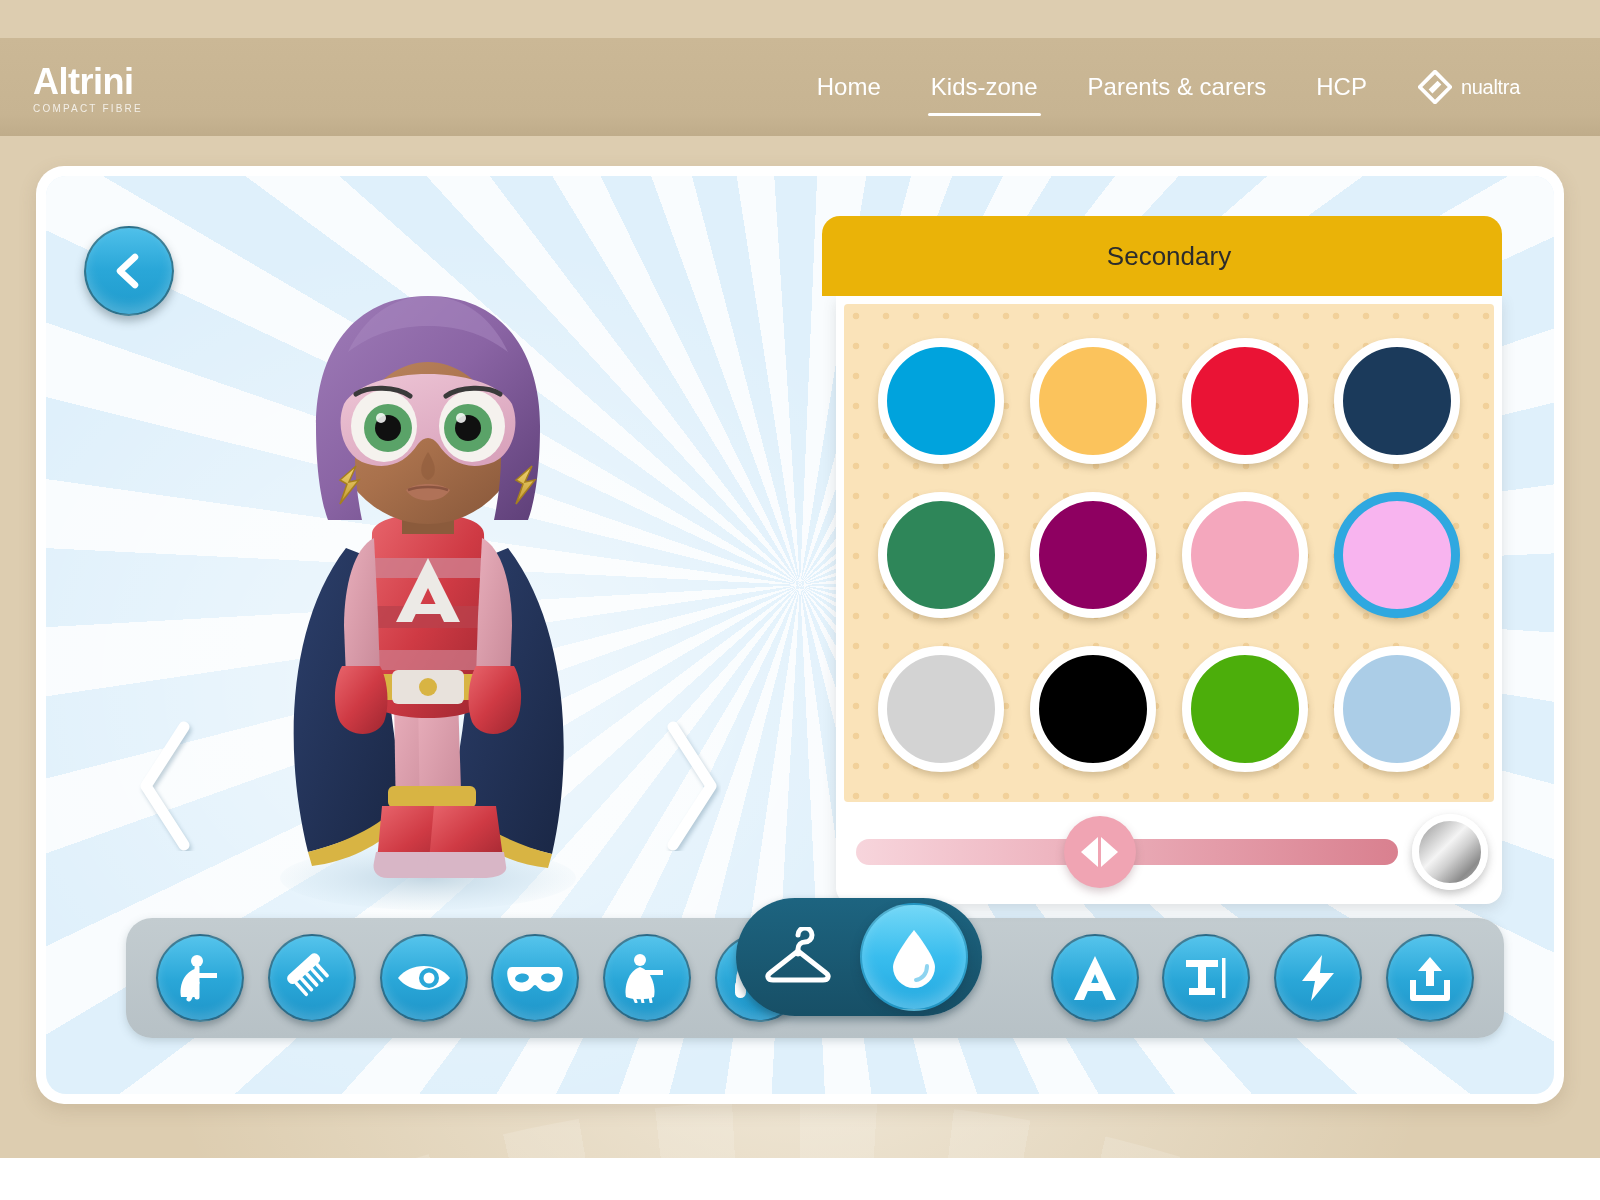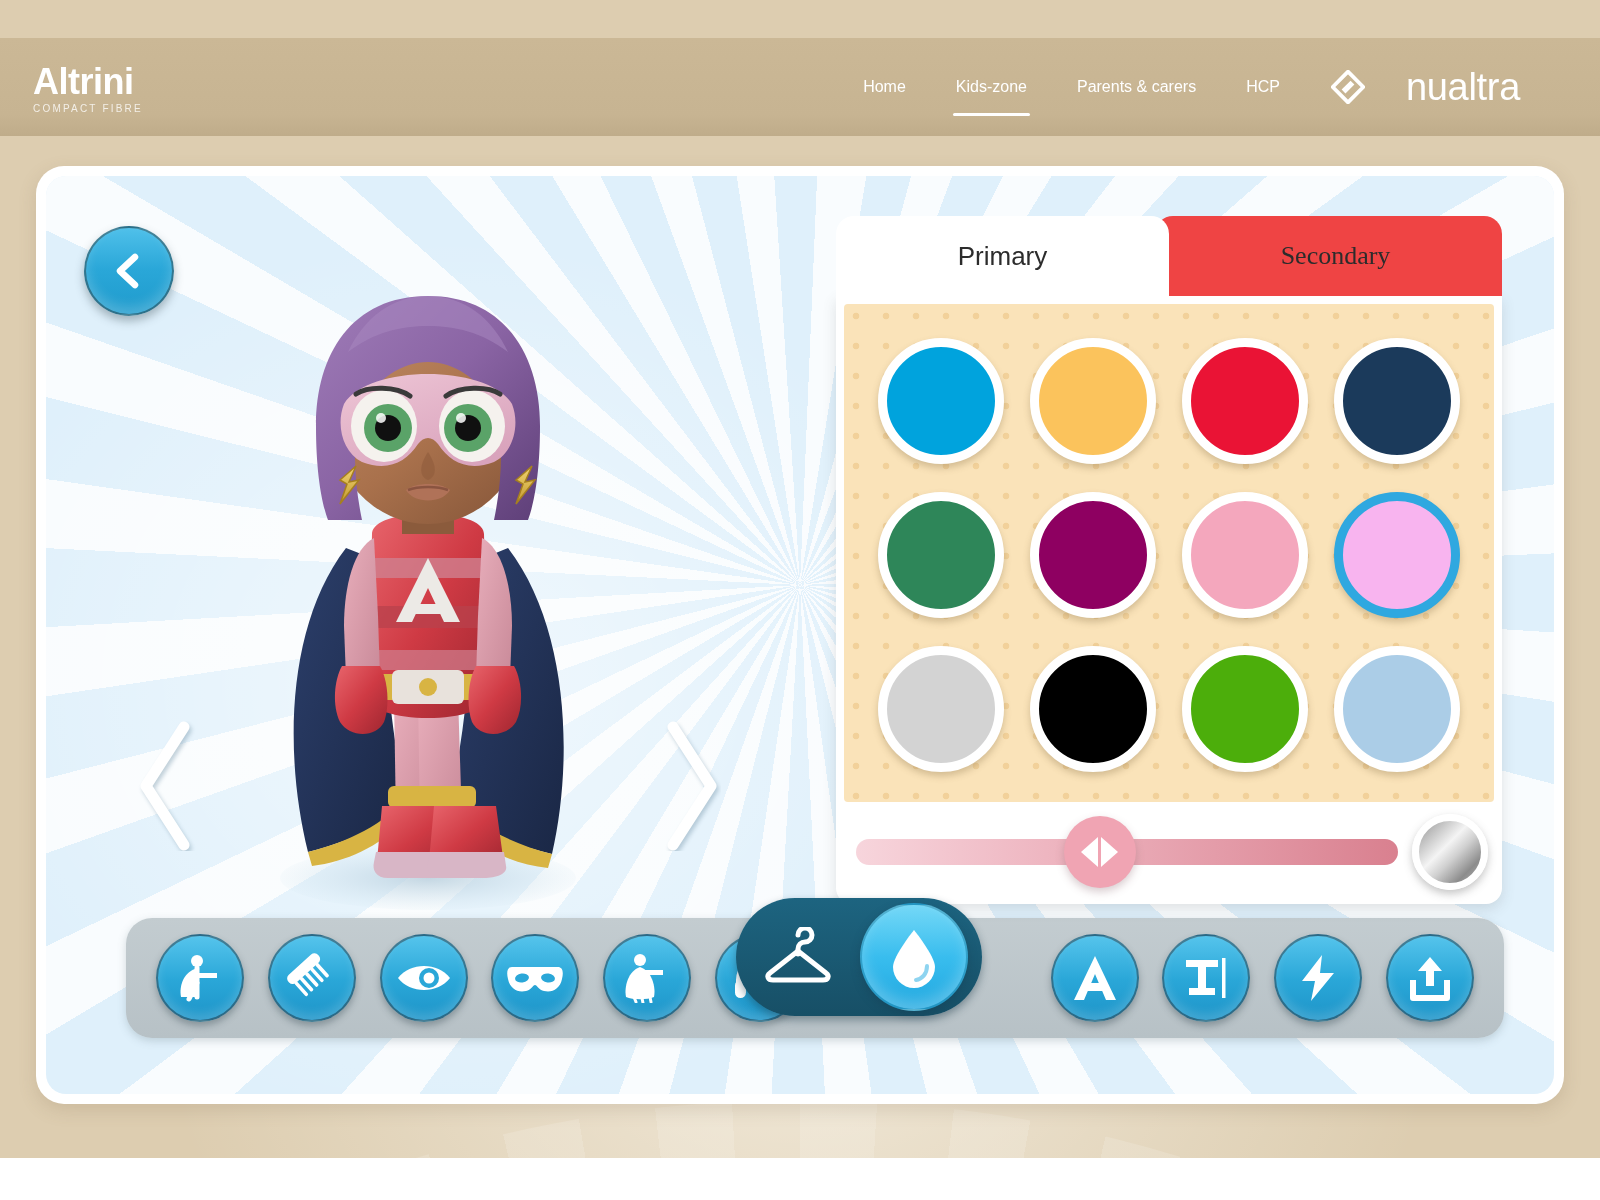--- a/index.html
+++ b/index.html
@@ -90,21 +90,21 @@
     right: 80px;
     top: 0;
     height: 98px;
     display: flex;
     align-items: center;
     gap: 0px;
   }
   .nav-item {
     position: relative;
     color: #ffffff;
-    font-size: 16px;
+    font-size: 24px;
     padding: 0 25px;
     line-height: 30px;
     cursor: pointer;
     white-space: nowrap;
   }
   .nav-item.active {
     font-weight: normal;
   }
   .nav-item.active::after {
     content: "";
@@ -121,24 +121,23 @@
     align-items: center;
     gap: 9px;
     margin-left: 26px;
     color: #fff;
   }
   .brand-mark {
     width: 34px; height: 34px;
     display: block;
   }
   .brand-name {
-    font-size: 38px;
+    font-size: 20px;
     letter-spacing: -0.3px;
     color: #ffffff;
-    margin-left: 32px;
   }
 
   
   .card {
     position: absolute;
     left: 36px;
     top: 166px;
     width: 1528px;
     height: 938px;
     background: #ffffff;
@@ -237,26 +236,25 @@
     color: #2c2c2c;
     cursor: pointer;
     position: relative;
   }
   .tab.active {
     background: #ffffff;
     border-radius: 18px 18px 0 0;
     z-index: 2;
   }
   .tab.inactive {
-    background: #ef4444;
+    background: #eab308;
     border-radius: 18px 18px 0 0;
     z-index: 1;
     margin-left: -14px;
     padding-left: 14px;
-    font-family: Liberation Serif, serif;
   }
   .panel-body {
     position: relative;
     background: #ffffff;
     border-radius: 0 0 16px 16px;
     padding: 8px;
     height: 608px;
     box-shadow: 0 5px 14px rgba(90,90,90,0.16);
   }
   .swatch-grid {
@@ -586,21 +584,20 @@
           <path d="M210 224 C 220 216, 244 216, 254 224 C 246 238, 218 238, 210 224 Z" fill="#b07258"></path>
           <path d="M212 224 C 222 220, 242 220, 252 224" stroke="#8a5440" stroke-width="2.5" fill="none"></path>
 
           <path d="M144 214 L 160 200 L 153 216 L 163 214 L 144 238 L 151 218 Z" fill="url(#gGold)" stroke="#a67f1f" stroke-width="1.5"></path>
           <path d="M320 214 L 336 200 L 329 216 L 339 214 L 320 238 L 327 218 Z" fill="url(#gGold)" stroke="#a67f1f" stroke-width="1.5"></path>
         </svg>
       </div>
 
       <div class="panel">
         <div class="panel-tabs">
-          <div class="tab active">Primary</div>
           <div class="tab inactive">Secondary</div>
         </div>
 
         <div class="panel-body">
           <div class="swatch-grid" id="swatchGrid">
               <div class="swatch-cell">
                 <div class="swatch" style="background: rgb(0, 163, 221);"></div>
               </div>
               <div class="swatch-cell">
                 <div class="swatch" style="background: rgb(251, 195, 92);"></div>

